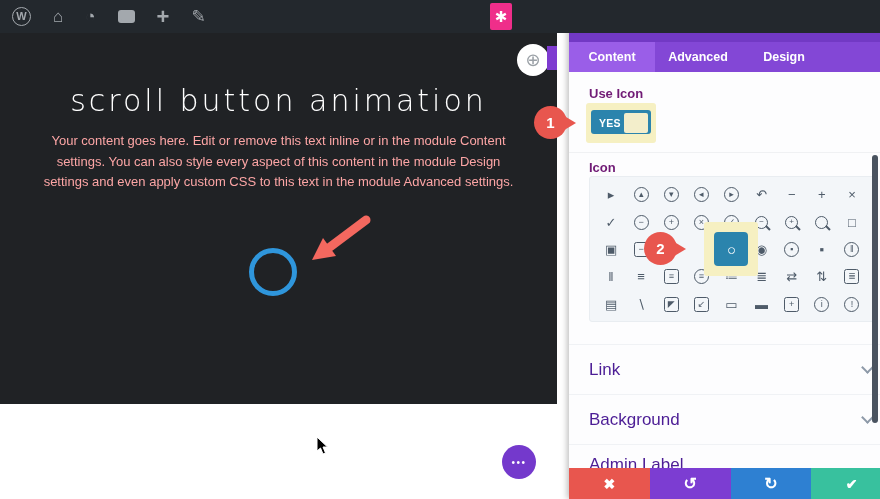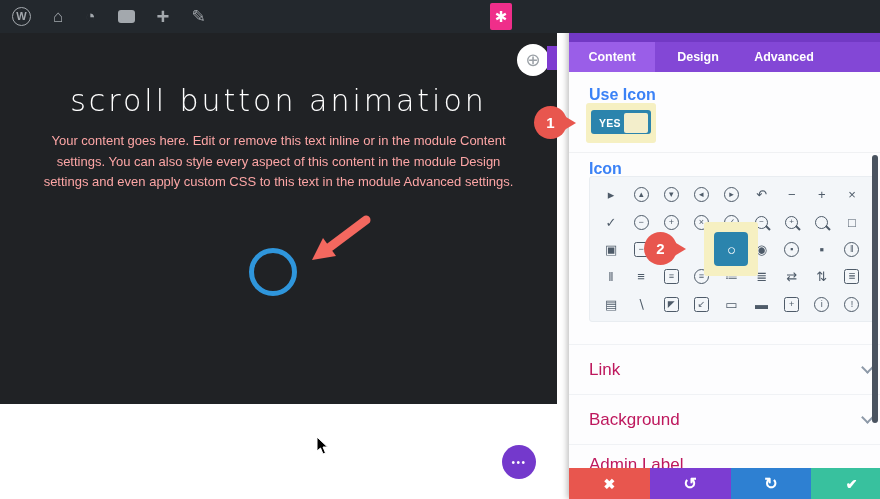--- a/index.html
+++ b/index.html
@@ -38,21 +38,21 @@
   .panel { position:absolute; left:557px; top:0; width:323px; height:499px; background:#fdfdfe; z-index:5;
            box-shadow:-2px 0 6px rgba(0,0,0,.25);margin-left:12px; }
   .panel-header { height:42px; background:#7239c4; display:flex; align-items:center; padding:0 14px 0 20px; }
   .panel-title { color:#fff; font-size:15px; font-weight:bold; flex:1; }
   .ph-icons { display:flex; gap:15px; color:#e7dcf7; font-size:14px; }
   .ph-icons span { display:inline-flex; align-items:center; }
   .tabs { height:30px; background:#8347d6; display:flex; }
   .tab { width:86px; display:flex; align-items:center; justify-content:center; color:#fff; font-size:12.5px; font-weight:bold; }
   .tab.active { background:#9a5ee8; }
 
-  .lbl { position:absolute; left:20px; color:#3b82f6; font-size:16px; font-weight:bold; }
+  .lbl { position:absolute; left:20px; color:#701a75; font-size:13px; font-weight:bold; }
   .divider { position:absolute; left:0; width:323px; border-top:1px solid #f0f1f3; }
 
   .toggle-hl { position:absolute; left:17px; top:103px; width:70px; height:40px; background:#f6f0c2; border-radius:3px; }
   .toggle { position:absolute; left:22px; top:110px; width:60px; height:24px; background:#2b84ad; border-radius:3px; }
   .toggle-txt { position:absolute; left:8px; top:7px; color:#fff; font-size:10.5px; font-weight:bold; letter-spacing:.3px; }
   .toggle-knob { position:absolute; right:3px; top:3px; width:24px; height:20px; background:#f3eecb; border-radius:2px; }
 
   
   .icon-grid { position:absolute; left:20px; top:176px; width:289px; height:146px; background:#f3f6f9;
                border:1px solid #e9edf1; border-radius:3px; padding:4px 10px 4px 6px;
@@ -70,21 +70,21 @@
   .cell.sel { z-index:2; }
   .sel-hl { position:absolute; left:50%; top:50%; transform:translate(-50%,-50%); width:54px; height:54px; background:#f6f0c2; border-radius:3px; }
   .sel-box { position:absolute; left:50%; top:50%; transform:translate(-50%,-50%); width:34px; height:34px;
              background:#2b84ad; border-radius:4px; display:flex; align-items:center; justify-content:center; }
   .sel-glyph { color:#fff; font-size:15px; line-height:1; }
   .grid-scroll { position:absolute; right:4px; top:6px; width:4px; height:28px; background:#3b87da; border-radius:2px; }
 
   
   .section-row { position:absolute; left:0; width:323px; height:50px; border-top:1px solid #f0f2f5;
                  display:flex; align-items:center; padding:0 20px; }
-  .section-label { flex:1; color:#be185d; font-size:17px; }
+  .section-label { flex:1; color:#4c1d95; font-size:17px; }
   .chev { width:9px; height:9px; border-right:2px solid #8d99a8; border-bottom:2px solid #8d99a8; transform:rotate(45deg); margin-top:-4px; }
 
   
   .footer { position:absolute; left:0; bottom:0; width:323px; height:31px; display:flex; z-index:3; }
   .fbtn { flex:1; display:flex; align-items:center; justify-content:center; color:#fff; font-size:14px; font-weight:bold; }
   .fbtn.cancel { background:#e8564e; } .fbtn.undo { background:#7c3dd2; font-size:16px; }
   .fbtn.redo { background:#2e80d2; font-size:16px; } .fbtn.save { background:#38c19e; }
 
   .panel-scroll { position:absolute; left:872px; top:155px; width:6px; height:268px; background:#4a535f; border-radius:3px; z-index:7; }
 
@@ -135,22 +135,22 @@
     <div class="panel-header">
       <span class="panel-title">Blurb Settings</span>
       <span class="ph-icons">
         <span>⊡</span>
         <span>◫</span>
         <span>⋮</span>
       </span>
     </div>
     <div class="tabs">
       <div class="tab active">Content</div>
+      <div class="tab">Advanced</div>
       <div class="tab">Design</div>
-      <div class="tab">Advanced</div>
     </div>
 
     <div class="lbl" style="top:86px">Use Icon</div>
     <div class="toggle-hl"></div>
     <div class="toggle">
       <span class="toggle-txt">YES</span>
       <span class="toggle-knob"></span>
     </div>
 
     <div class="divider" style="top:152px"></div>

